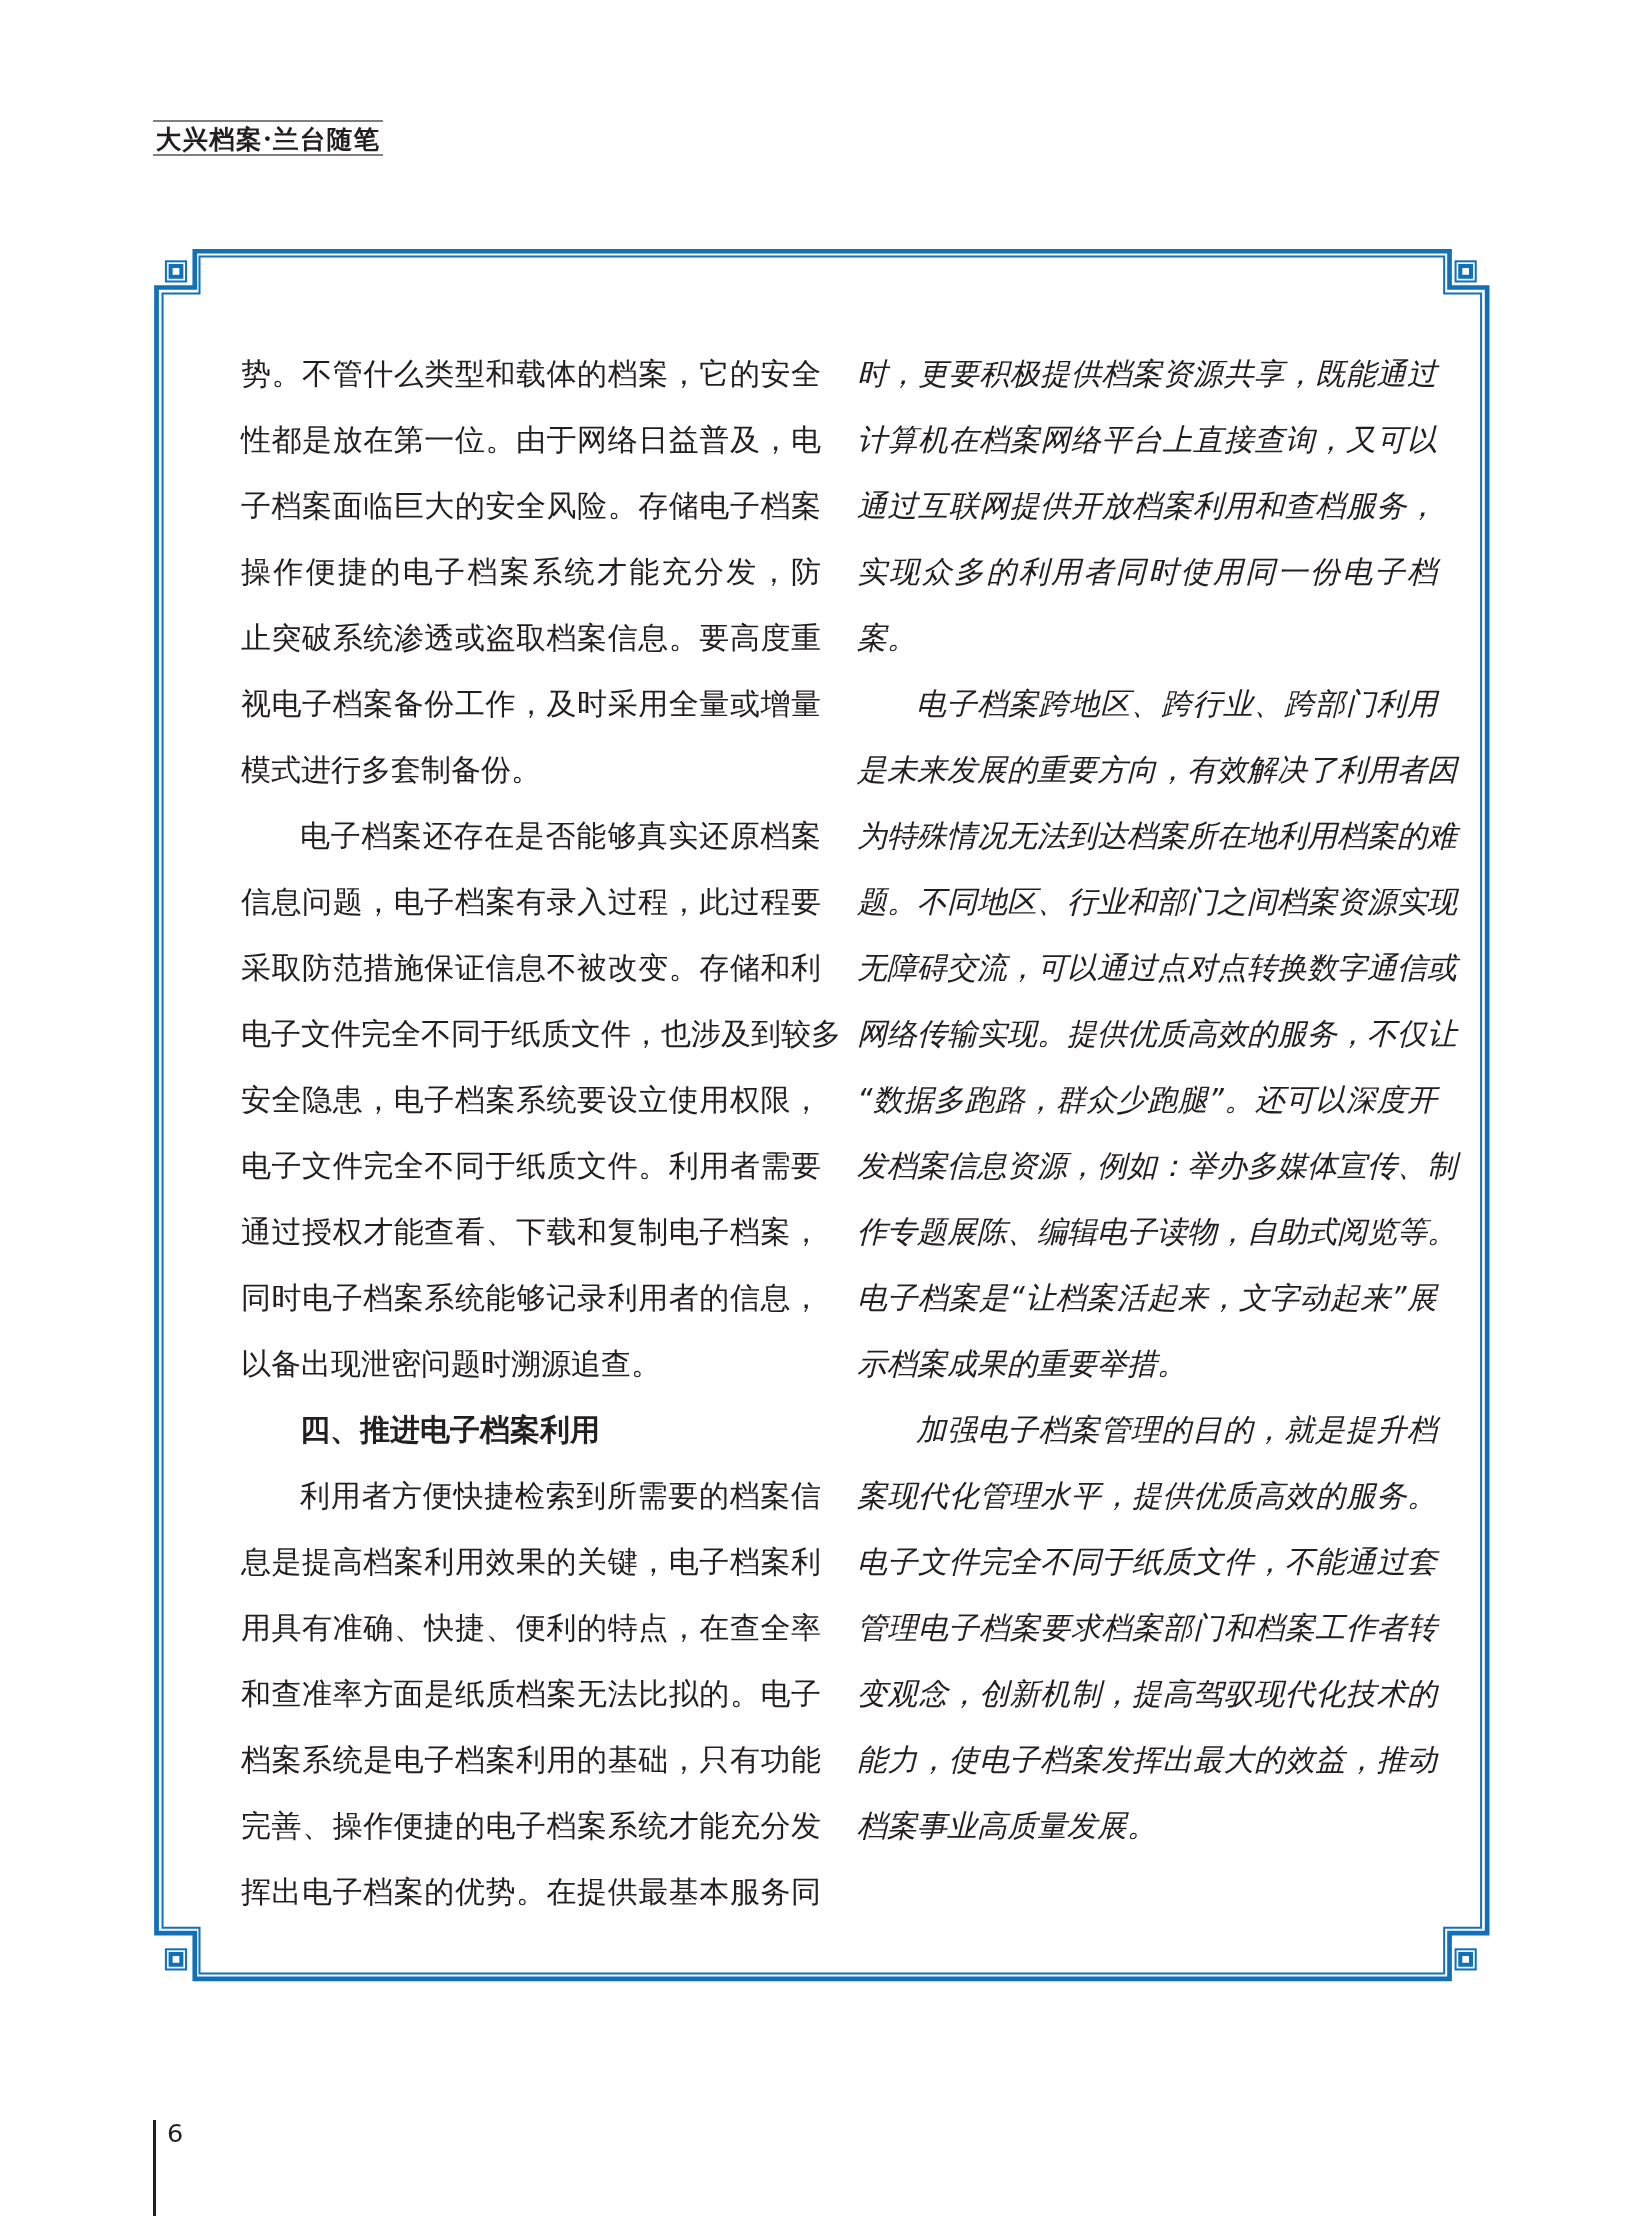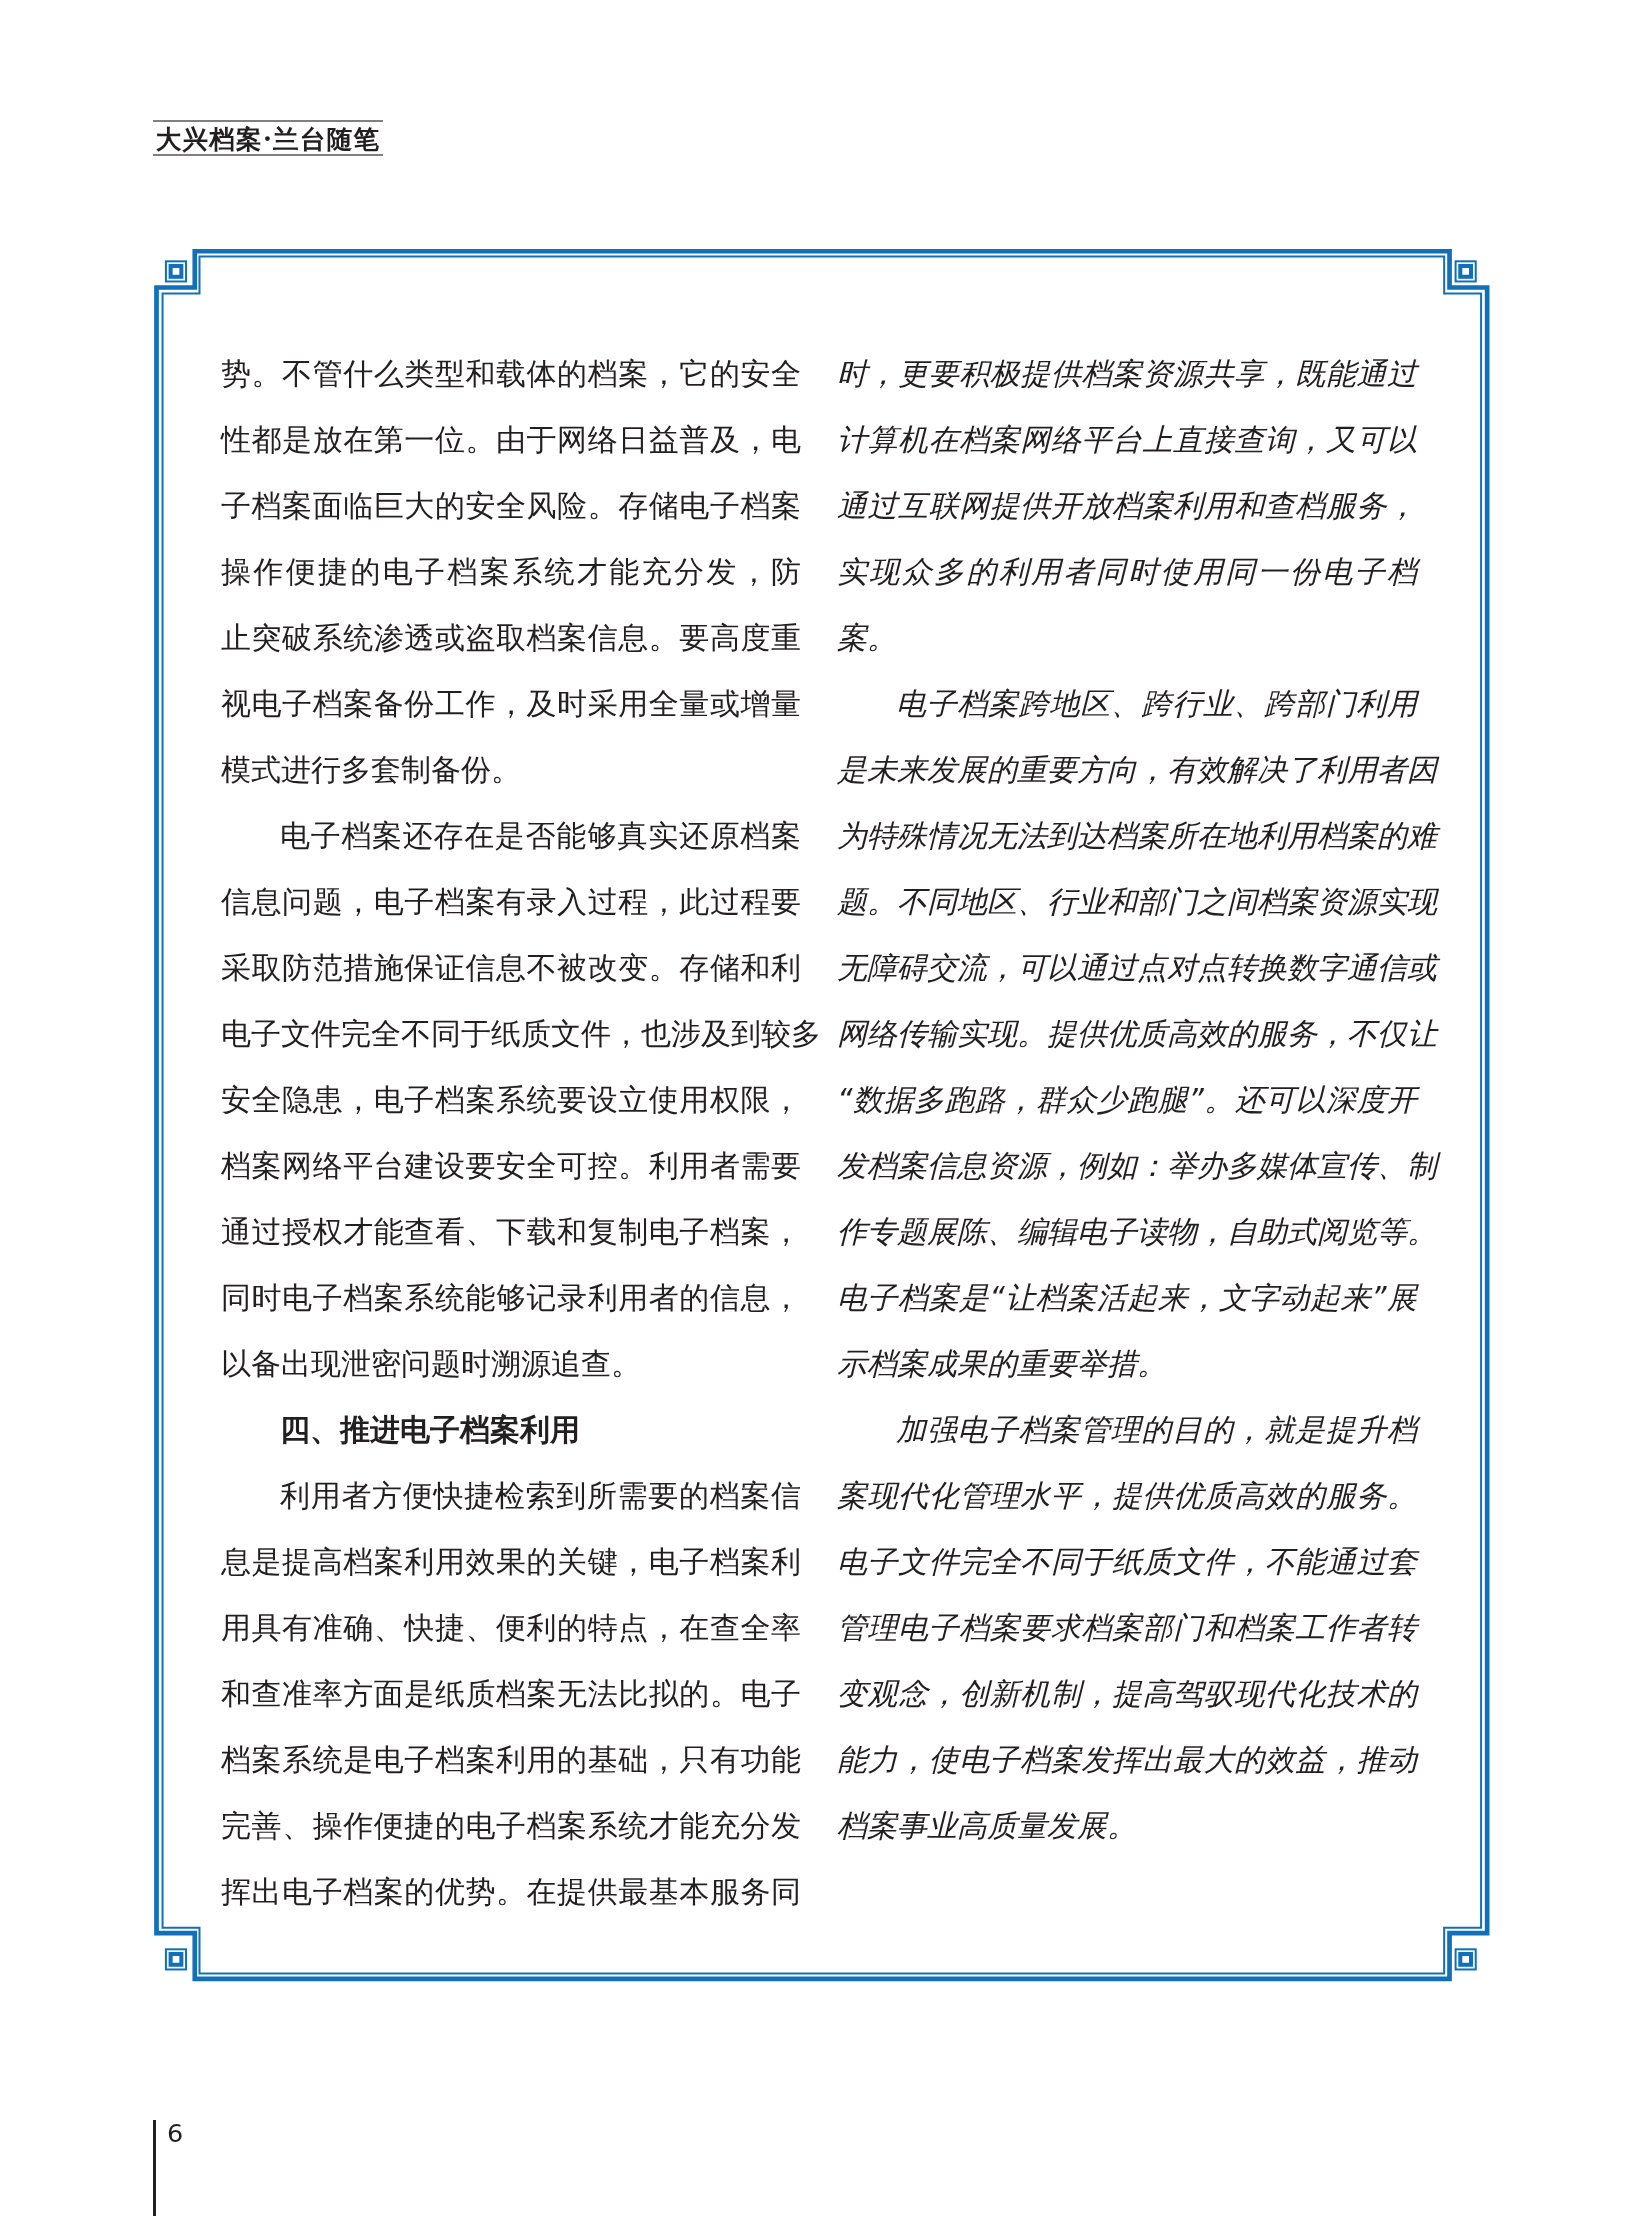--- a/index.html
+++ b/index.html
@@ -7,21 +7,21 @@
          font-family: "DejaVu Sans", "Liberation Sans", sans-serif; color: #231f20; }
 
   .running-head { position: absolute; left: 153px; top: 120px; width: 230px; height: 32px;
                   border-top: 2.7px solid #808080; border-bottom: 2.7px solid #808080;
                   display: flex; justify-content: center; }
   .running-head span { font-family: "DejaVu Serif", "Liberation Serif", serif; font-weight: bold;
                        font-size: 25.5px; letter-spacing: 1.3px; color: #231f20; white-space: nowrap; }
 
   .frame-svg { position: absolute; left: 0; top: 0; }
 
-  .columns { position: absolute; left: 221px; top: 341px; width: 1198px; height: 1586px; }
+  .columns { position: absolute; left: 241px; top: 341px; width: 1198px; height: 1586px; }
   .col { position: absolute; top: 0; width: 580px; }
   .col.left { left: 0; }
   .col.right { left: 616px; font-style: italic; }
 
   .line { height: 66px; line-height: 66px; font-size: 30px; white-space: nowrap;
           text-align: justify; text-align-last: justify; color: #231f20; }
   .line.last { text-align-last: left; }
   .line.indent { padding-left: 59px; }
   .line.heading { font-weight: bold; text-align-last: left; }
 
@@ -68,21 +68,21 @@
       <div class="line">子档案面临巨大的安全风险。存储电子档案</div>
       <div class="line">操作便捷的电子档案系统才能充分发，防</div>
       <div class="line">止突破系统渗透或盗取档案信息。要高度重</div>
       <div class="line">视电子档案备份工作，及时采用全量或增量</div>
       <div class="line last">模式进行多套制备份。</div>
       <div class="line indent">电子档案还存在是否能够真实还原档案</div>
       <div class="line">信息问题，电子档案有录入过程，此过程要</div>
       <div class="line">采取防范措施保证信息不被改变。存储和利</div>
       <div class="line">电子文件完全不同于纸质文件，也涉及到较多</div>
       <div class="line">安全隐患，电子档案系统要设立使用权限，</div>
-      <div class="line">档案网络平台建设要安全可控。利用者需要</div>
+      <div class="line">电子文件完全不同于纸质文件。利用者需要</div>
       <div class="line">通过授权才能查看、下载和复制电子档案，</div>
       <div class="line">同时电子档案系统能够记录利用者的信息，</div>
       <div class="line last">以备出现泄密问题时溯源追查。</div>
       <div class="line heading indent">四、推进电子档案利用</div>
       <div class="line indent">利用者方便快捷检索到所需要的档案信</div>
       <div class="line">息是提高档案利用效果的关键，电子档案利</div>
       <div class="line">用具有准确、快捷、便利的特点，在查全率</div>
       <div class="line">和查准率方面是纸质档案无法比拟的。电子</div>
       <div class="line">档案系统是电子档案利用的基础，只有功能</div>
       <div class="line">完善、操作便捷的电子档案系统才能充分发</div>

